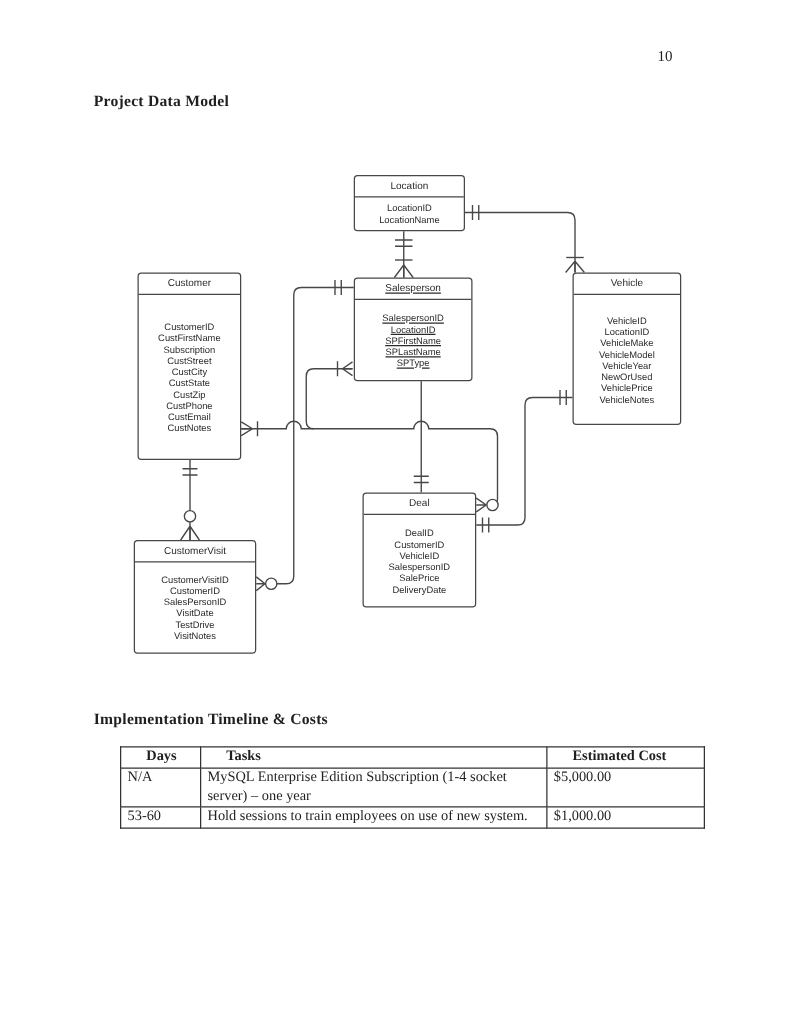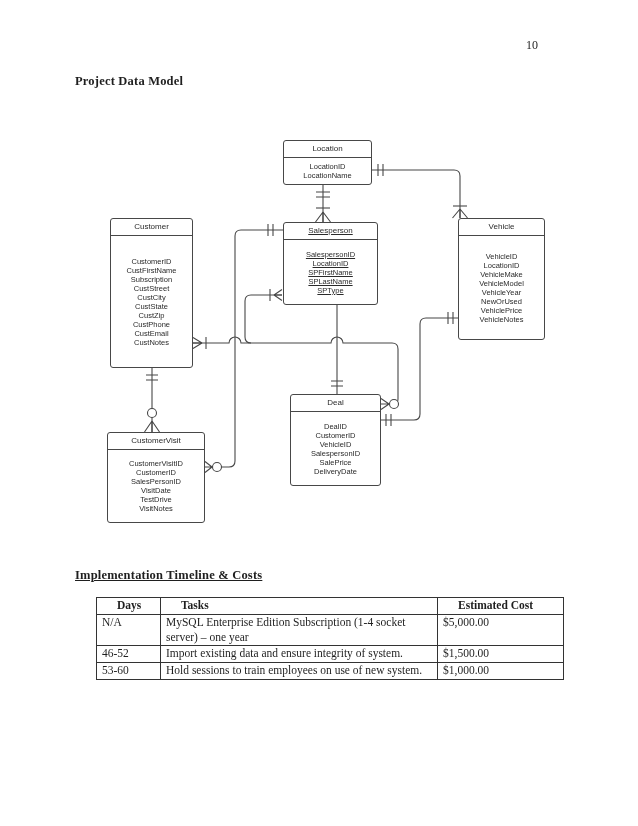--- a/index.html
+++ b/index.html
@@ -8,21 +8,21 @@
     font-family:"Liberation Serif", serif;color:#1f1f1f;overflow:hidden;
   }
   .page-number{
     position:absolute;top:38px;left:464px;width:74px;text-align:right;
     font-size:12px;
   }
   .doc-heading{
     position:absolute;left:75px;font-size:12.5px;font-weight:bold;letter-spacing:.2px;text-align:right;
   }
   #heading-model{top:74px;}
-  #heading-timeline{top:568px;text-decoration:underline;}
+  #heading-timeline{top:568px;}
 
   
   #diagram-layer{position:absolute;left:0;top:0;width:638px;height:586px;}
   #connector-svg{position:absolute;left:0;top:0;}
   .entity{
     position:absolute;background:#fff;border:1px solid #474747;border-radius:3px;
     font-family:"Liberation Sans", sans-serif;color:#2a2a2a;box-sizing:border-box;
     display:flex;flex-direction:column;
   }
   .entity-title{
@@ -199,23 +199,18 @@
       <th>Estimated Cost</th>
     </tr>
   </thead>
   <tbody>
       <tr>
         <td>N/A</td>
         <td>MySQL Enterprise Edition Subscription (1-4 socket server) – one year</td>
         <td>$5,000.00</td>
       </tr>
       <tr>
-        <td>46-52</td>
-        <td>Import existing data and ensure integrity of system.</td>
-        <td>$1,500.00</td>
-      </tr>
-      <tr>
         <td>53-60</td>
         <td>Hold sessions to train employees on use of new system.</td>
         <td>$1,000.00</td>
       </tr>
     </tbody>
 </table>
 
 </body></html>

